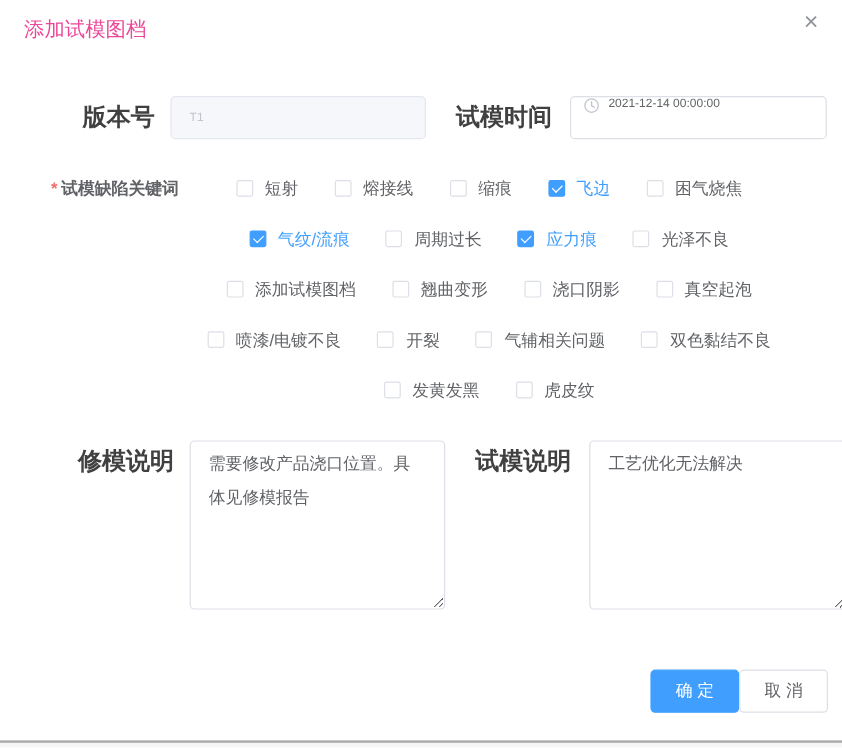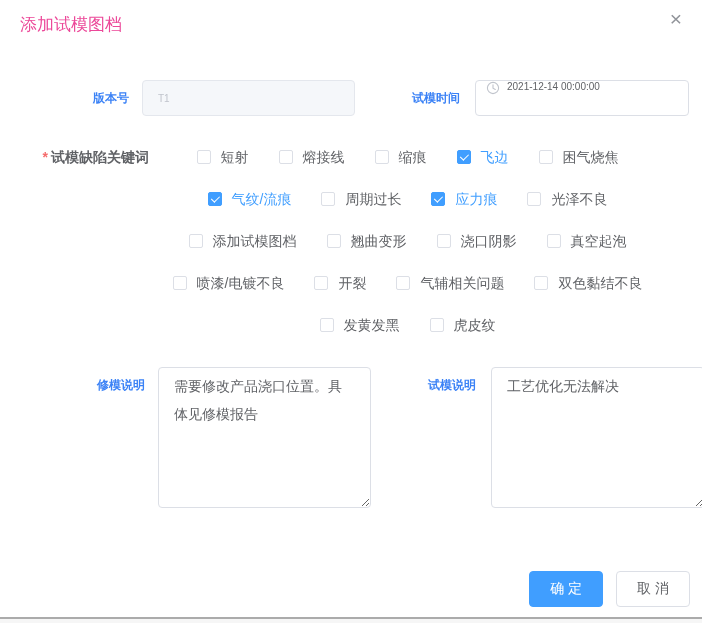--- a/index.html
+++ b/index.html
@@ -18,21 +18,21 @@
   }
   .close-btn {
     position:absolute; right:14px; top:7px;
     font-size:21px; color:#909399; font-weight:300;
     width:24px; height:24px; line-height:24px; text-align:center; cursor:pointer;
   }
 
   
   .form-label {
     width:135px; text-align:right; padding-right:6px;
-    font-weight:bold; color:#3b82f6; font-size:12px;
+    font-weight:bold; color:#404040; font-size:20px;
   }
 
   
   .row-top { position:absolute; top:80px; left:0; display:flex; align-items:center; height:36px; }
   .row-top .form-label { line-height:36px; }
   .el-input {
     height:36px; border:1px solid #dcdfe6; border-radius:4px;
     font-size:10px; color:#606266; background:#fff;
   }
   input.el-input { padding:0 15px; outline:none; }
@@ -76,21 +76,21 @@
   .note-textarea {
     border:1px solid #dcdfe6; border-radius:4px; background:#fff;
     padding:4px 15px; font-family:"Liberation Sans", sans-serif;
     font-size:14px; line-height:28px; color:#606266;
     height:141px; outline:none; resize:both;
   }
   .textarea-1 { width:213px; margin-left:7px; }
   .textarea-2 { width:214px; margin-left:7px; }
 
   
-  .dialog-footer { position:absolute; top:571px; right:12px; display:flex; gap:13px; }
+  .dialog-footer { position:absolute; top:558px; right:12px; display:flex; }
   .btn {
     height:36px; padding:0 20px; border-radius:4px; font-size:14px;
     font-family:"Liberation Sans", sans-serif; cursor:pointer;
     background:#fff; border:1px solid #dcdfe6; color:#606266;
   }
   .btn-primary { background:#409eff; border-color:#409eff; color:#fff; }
 
   
   .bottom-strip {
     position:absolute; left:0; right:0; bottom:0; height:6px;

